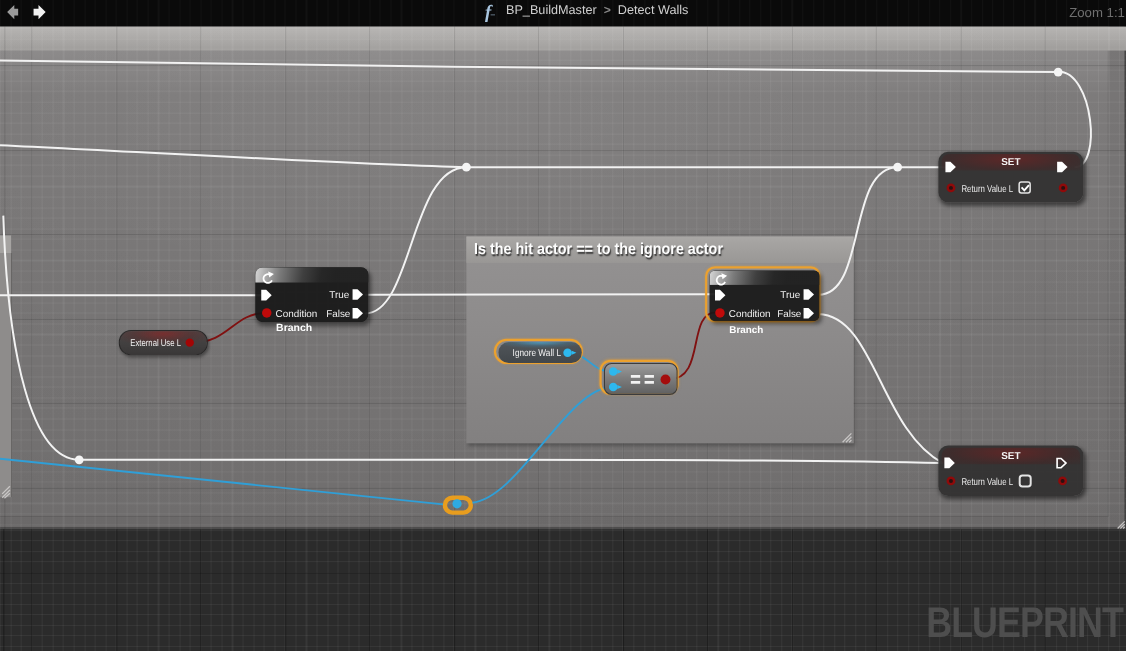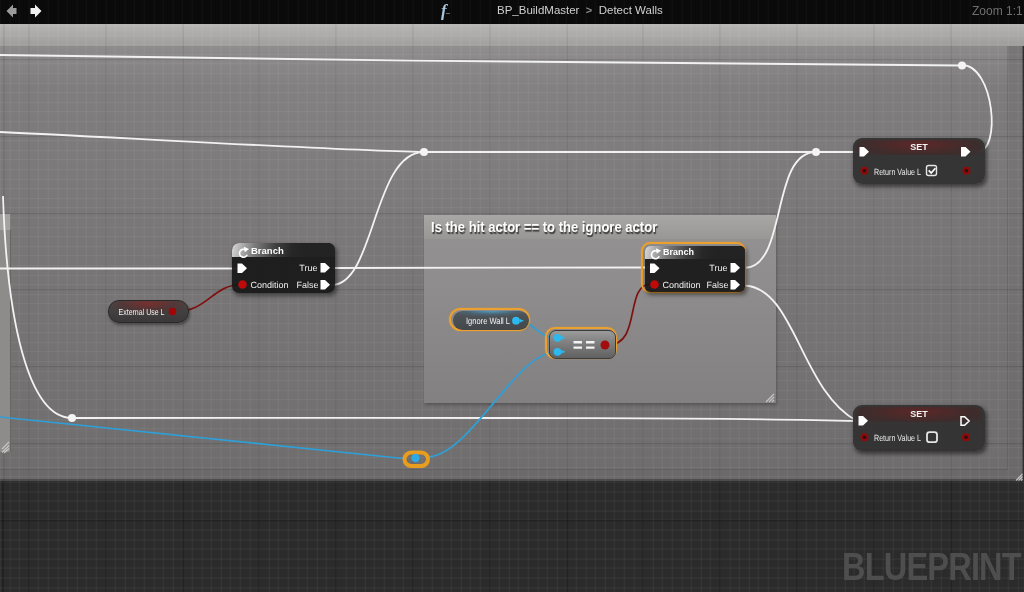--- a/index.html
+++ b/index.html
@@ -38,30 +38,30 @@
 
 #c2{left:424px;top:215px;width:352px;height:188px;background:linear-gradient(to bottom,#949292 0%,#8e8c8c 40%,#828080 100%);box-shadow:1px 2px 3px rgba(0,0,0,0.25);}
 #c2t{left:424px;top:215px;width:352px;height:24px;background:linear-gradient(to bottom,#a9a7a5,#999795);}
 #c2txt{left:431px;top:218.5px;font-size:14.5px;font-weight:bold;color:#fdfdfd;text-shadow:1px 1.5px 1.2px rgba(25,25,25,0.8);transform:scaleX(0.9);transform-origin:0 50%;white-space:nowrap;}
 
 #topbar{left:0;top:0;width:1024px;height:23.5px;background:#0a0a0a;
  background-image:
   repeating-linear-gradient(to right, rgba(255,255,255,.03) 0 1px, transparent 1px 9.6px);
  background-position:-0.3px 0;}
 #crumb{left:460px;top:4px;font-size:11.5px;color:#cfcfcf;}
-#crumb b{font-weight:normal;margin-left:37px;}
+#crumb b{font-weight:normal;}
 #chev{color:#8a8a8a;font-weight:bold;font-size:11px;}
 #zoomtxt{left:972px;top:4px;font-size:12px;color:#6f6f6f;}
 #ficon{left:441px;top:1px;font-family:"Liberation Serif",serif;font-style:italic;font-weight:bold;font-size:17px;color:#a9c6e0;}
 #ficon span{display:inline-block;width:4px;border-bottom:1.5px solid #5a6a78;margin-left:-1px;vertical-align:2px;}
 
 .node{position:absolute;border-radius:7px;background:rgba(24,24,24,0.93);box-shadow:1.5px 2.5px 4px rgba(0,0,0,0.45);}
 .nhead{position:absolute;left:0;top:0;right:0;height:14px;border-radius:7px 7px 0 0;
  background:linear-gradient(100deg, rgba(225,225,225,0.95) 0%, rgba(170,170,170,0.65) 22%, rgba(110,110,110,0.38) 42%, rgba(60,60,60,0.15) 58%, rgba(30,30,30,0.04) 70%),#232323;}
-.ntitle{position:absolute;font-weight:bold;color:#fff;font-size:9.5px;}
+.ntitle{position:absolute;font-weight:bold;color:#fff;font-size:9.5px;margin-top:48px;}
 .plabel{position:absolute;color:#efefef;font-size:9px;}
 .sel{position:absolute;border:2.6px solid #eda12d;box-shadow:0 0 2px rgba(237,161,45,0.5);}
 
 .setnode{position:absolute;width:132px;height:46px;border-radius:9px;background:rgba(52,51,51,0.97);box-shadow:1.5px 2.5px 4px rgba(0,0,0,0.5);}
 .sethead{position:absolute;left:3px;top:2px;right:3px;height:15px;border-radius:7px 7px 0 0;
  background:radial-gradient(ellipse 72% 110% at 50% 30%, rgba(125,28,28,0.55) 0%, rgba(85,22,22,0.28) 60%, rgba(50,18,18,0.05) 100%);}
 .settitle{position:absolute;top:4px;left:0;right:0;text-align:center;font-weight:bold;font-size:9px;color:#f2f2f2;}
 
 .pill{position:absolute;border-radius:11px;box-shadow:1px 2px 3px rgba(0,0,0,0.4);}
 </style></head>

